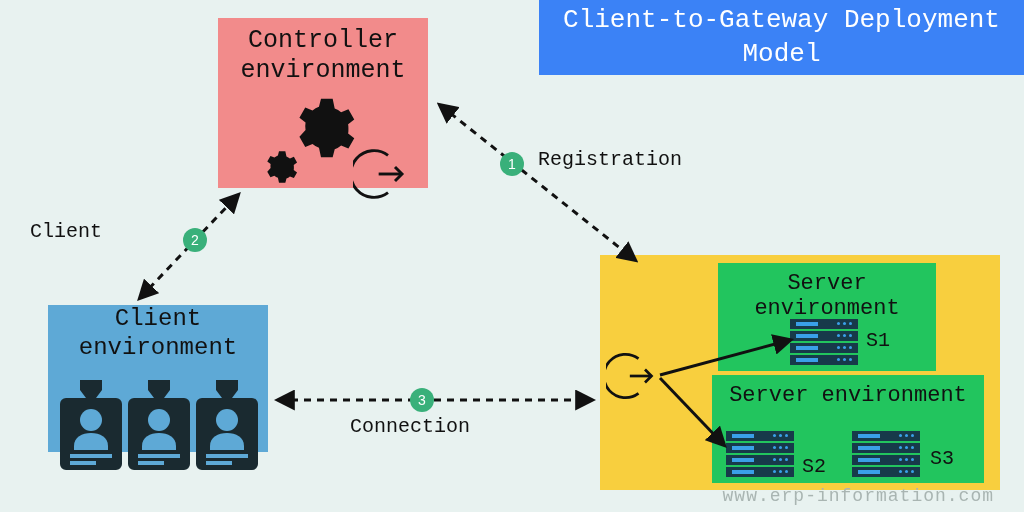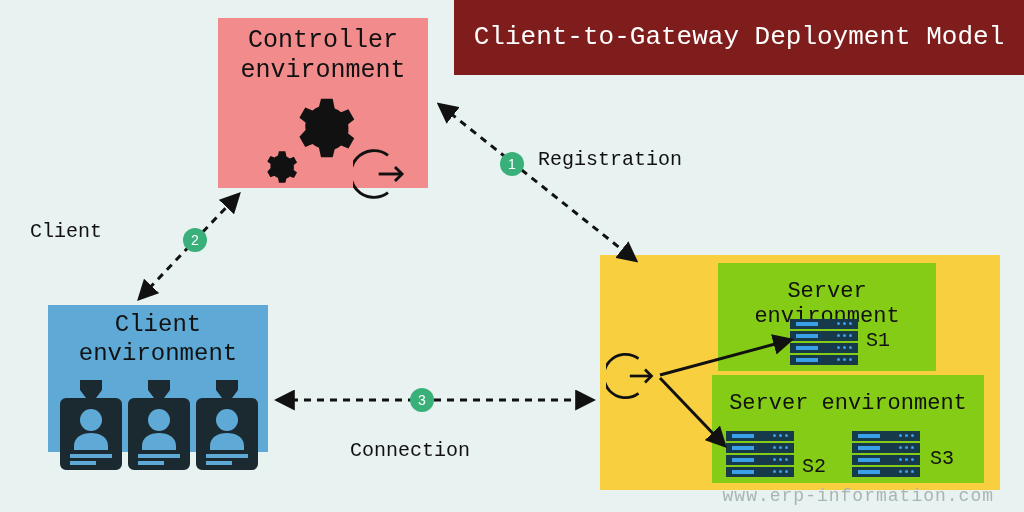--- a/index.html
+++ b/index.html
@@ -8,23 +8,23 @@
     height: 512px;
     background: #e8f2f0;
     font-family: 'Courier New', monospace;
     position: relative;
     overflow: hidden;
   }
   .title-banner {
     position: absolute;
     top: 0;
     right: 0;
-    width: 570px;
+    width: 485px;
     height: 75px;
-    background: #7f1d1d;
+    background: #3b82f6;
     color: #fff;
     font-size: 26px;
     display: flex;
     align-items: center;
     justify-content: center;
     text-align: center;
     line-height: 1.3;
   }
   .controller-box {
     position: absolute;
@@ -62,21 +62,21 @@
   .client-box {
     position: absolute;
     top: 305px;
     left: 48px;
     width: 220px;
     height: 147px;
     background: #5ea9d6;
     display: flex;
     flex-direction: column;
     align-items: center;
-    padding-top: 6px;
+    padding-top: 0;
   }
   .client-box .label {
     font-size: 24px;
     text-align: center;
     color: #111;
     line-height: 1.2;
   }
   .badges {
     position: absolute;
     top: 75px;
@@ -87,25 +87,25 @@
   .gateway-box {
     position: absolute;
     top: 255px;
     left: 600px;
     width: 400px;
     height: 235px;
     background: #f8cf3e;
   }
   .server-box {
     position: absolute;
-    background: #84cc16;
+    background: #22c55e;
     display: flex;
     flex-direction: column;
     align-items: center;
-    padding-top: 16px;
+    padding-top: 8px;
   }
   .server-box.s1 { top: 8px; left: 118px; width: 218px; height: 108px; }
   .server-box.s2 { top: 120px; left: 112px; width: 272px; height: 108px; }
   .server-box .label {
     font-size: 22px;
     text-align: center;
     color: #111;
     line-height: 1.15;
   }
   .server-rack {
@@ -296,15 +296,15 @@
   </div>
 <div class="num-badge" style="top:228px;left:183px">
     <span>2</span>
   </div>
 <div class="num-badge" style="top:388px;left:410px">
     <span>3</span>
   </div>
 
 <div class="edge-label" style="top:220px;left:30px">Client</div>
 <div class="edge-label" style="top:148px;left:538px">Registration</div>
-<div class="edge-label" style="top:439px;left:350px">Connection</div>
+<div class="edge-label" style="top:415px;left:350px">Connection</div>
 
 <div class="watermark">www.erp-information.com</div>
 
 </body></html>

